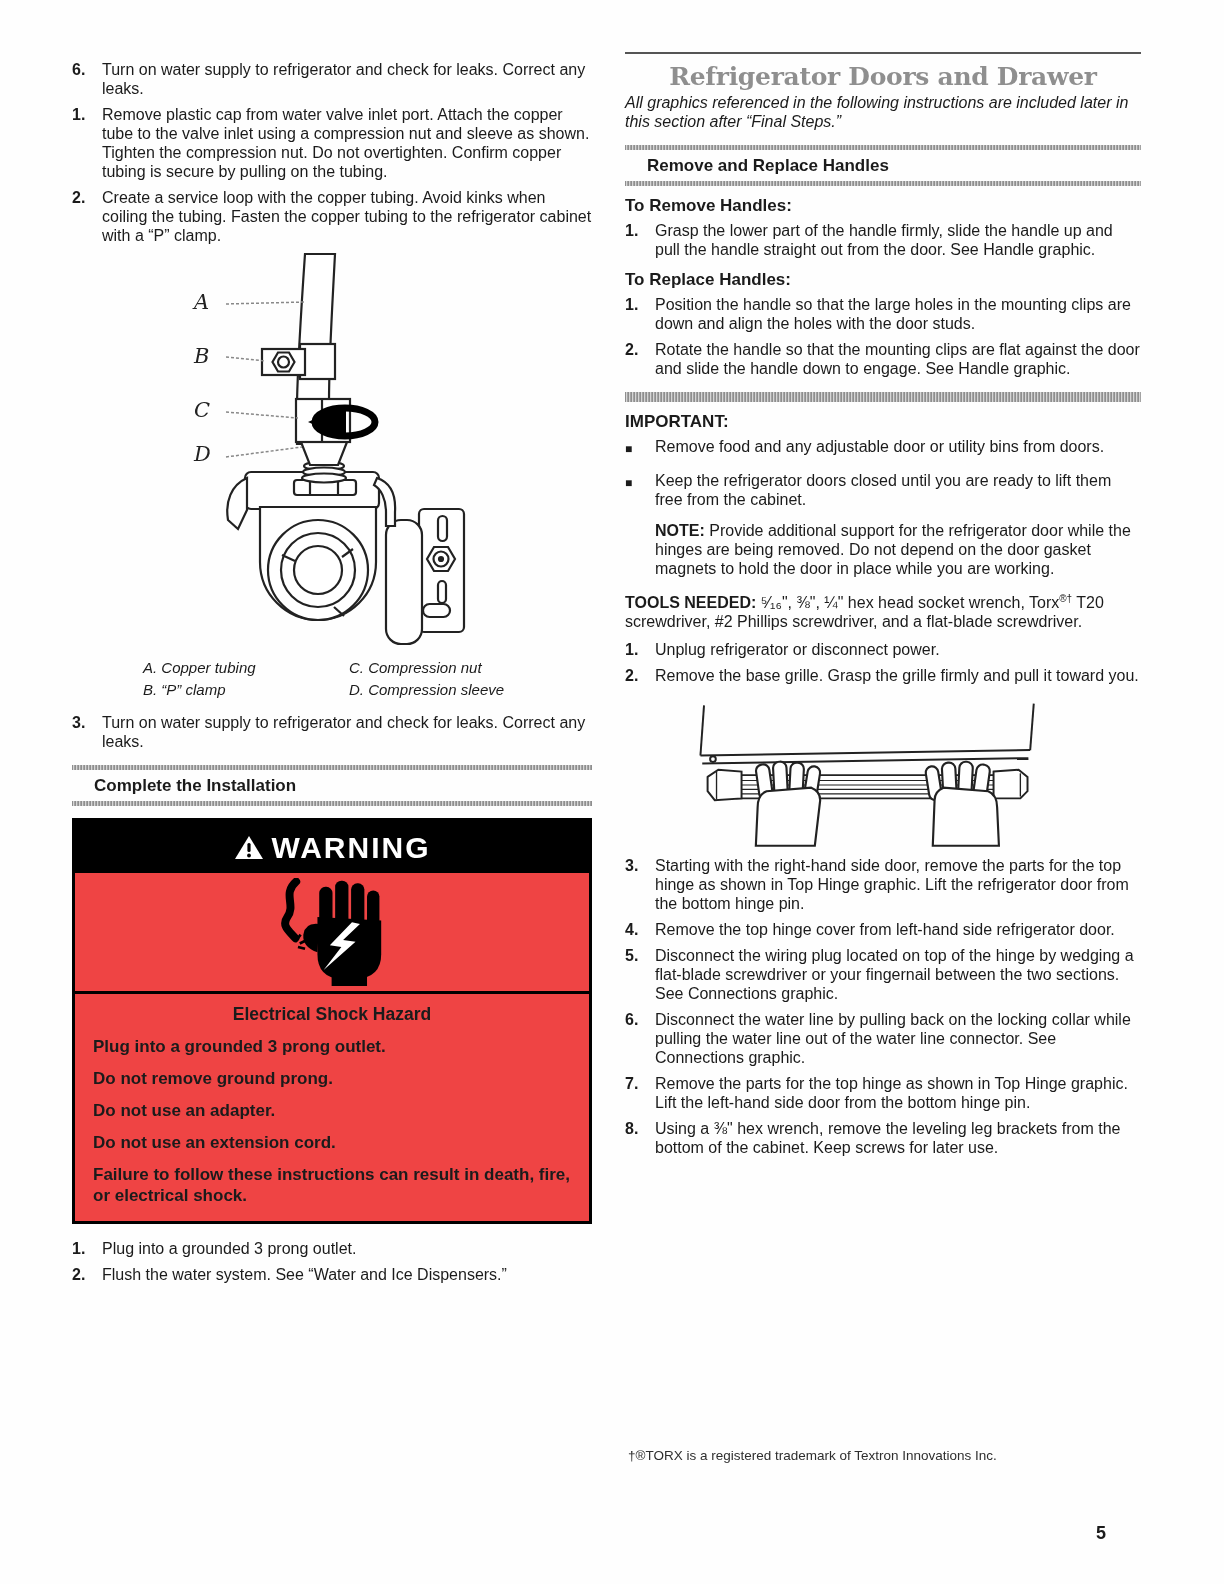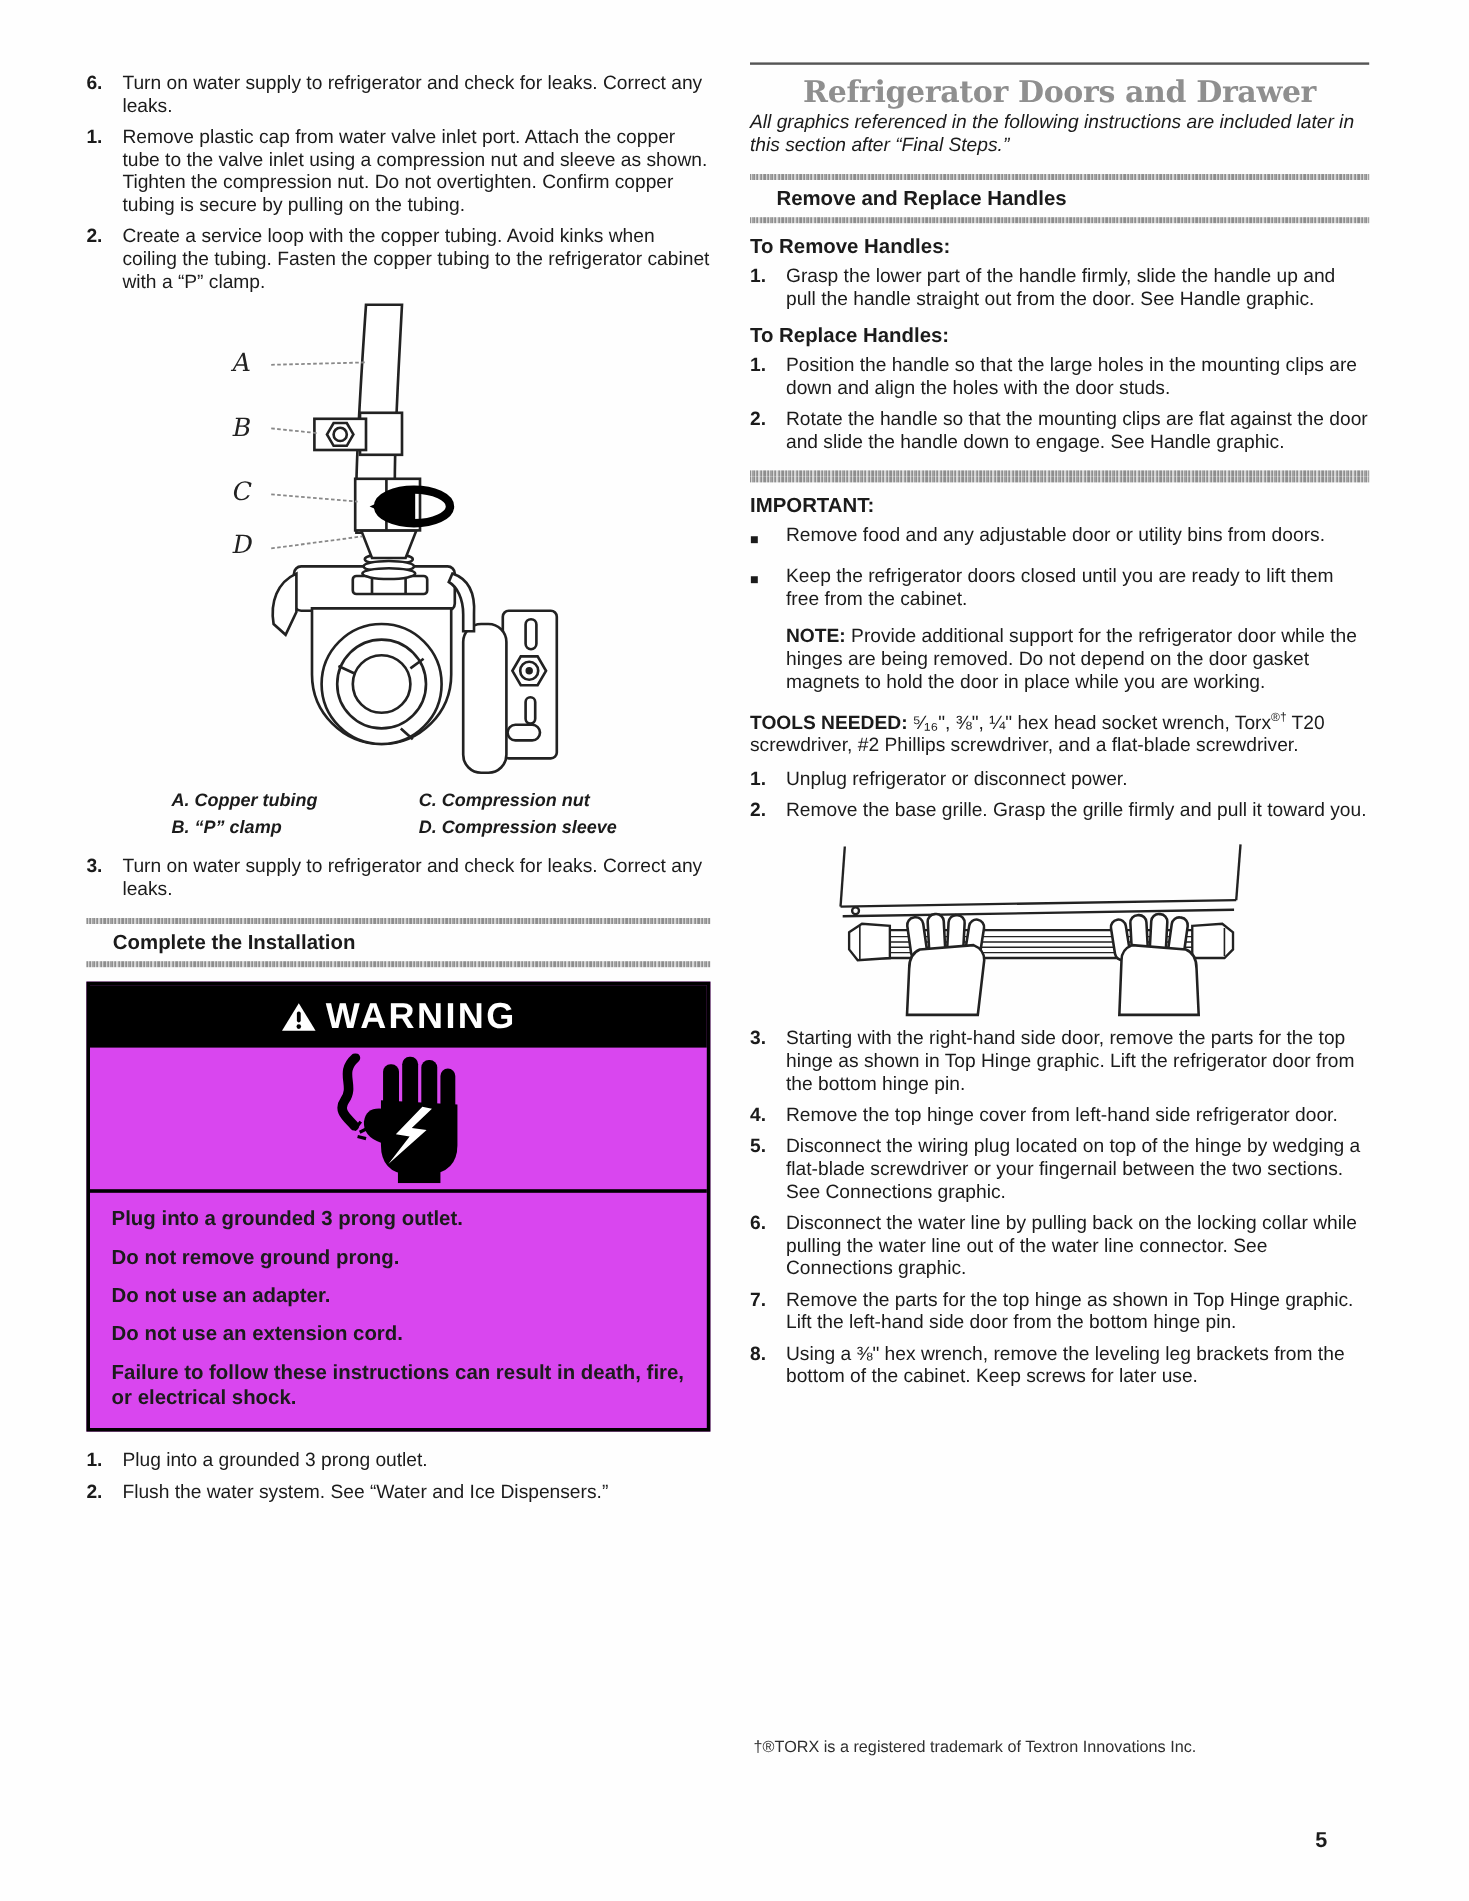--- a/index.html
+++ b/index.html
@@ -21,23 +21,23 @@
   .sechdr .label{font-weight:bold;font-size:17px;padding:6px 0 6px 22px;}
 
   .toprule{height:2px;background:#555;}
   .rtitle{text-align:center;font-family:"DejaVu Serif",serif;font-weight:bold;font-size:25px;
           letter-spacing:-0.3px;color:#8f8f8f;margin:13px 0 7px;}
   .intro{margin:0 0 4px;font-style:italic;}
 
   .figure{position:relative;margin:6px 0 0 76px;width:432px;height:400px;}
   .figlabel{position:absolute;left:46px;font:italic 21px "DejaVu Serif",serif;color:#222;}
   .captions{display:grid;grid-template-columns:206px 1fr;row-gap:2px;margin:6px 0 0 71px;
-            font-style:italic;font-size:15px;line-height:20px;font-weight:bold;}
-
-  .warnbox{border:3px solid #000;margin-top:12px;background:#d946ef;}
+            font-style:italic;font-size:15px;line-height:20px;}
+
+  .warnbox{border:3px solid #000;margin-top:12px;background:#ef4444;}
   .warnhdr{background:#000;color:#fff;height:52px;display:flex;align-items:center;justify-content:center;gap:8px;}
   .warnhdr .wtitle{font-size:30px;font-weight:bold;letter-spacing:2px;}
   .warnicon{height:118px;border-bottom:3px solid #000;display:flex;align-items:center;justify-content:center;}
   .warnbody{padding:11px 18px 4px;}
   .hazard{text-align:center;font-weight:bold;font-size:17.5px;margin-bottom:12px;}
   .wline{font-weight:bold;font-size:17px;line-height:21px;margin-bottom:11px;}
 
   .finalsteps{margin-top:15px;}
   .note{margin:2px 0 11px 30px;}
   .tools{margin:11px 0 9px;}
@@ -149,20 +149,21 @@
             <rect x="96" y="6" width="15" height="50" rx="7"></rect>
             <rect x="114" y="14" width="14" height="42" rx="7"></rect>
             <path d="M58,44 L130,48 L130,86 Q130,112 102,114 L84,114 Q58,112 58,86 Z"></path>
             <path d="M60,52 Q44,50 42,64 Q41,78 58,84 Z"></path>
             <rect x="74" y="110" width="40" height="12"></rect>
           </g>
           <polygon points="97,50 72,76 85,78 65,104 101,72 87,70 106,52" fill="#fff"></polygon>
         </svg>
       </div>
       <div class="warnbody">
+        <div class="hazard">Electrical Shock Hazard</div>
         <div class="wline">Plug into a grounded 3 prong outlet.</div>
         <div class="wline">Do not remove ground prong.</div>
         <div class="wline">Do not use an adapter.</div>
         <div class="wline">Do not use an extension cord.</div>
         <div class="wline">Failure to follow these instructions can result in death, fire, or electrical shock.</div>
       </div>
     </div>
 
     <div class="finalsteps">
       <div class="step">

